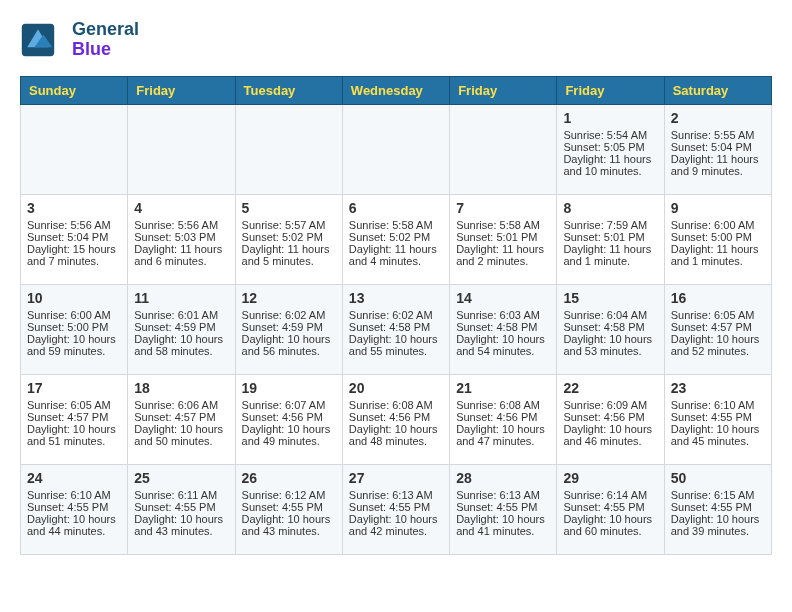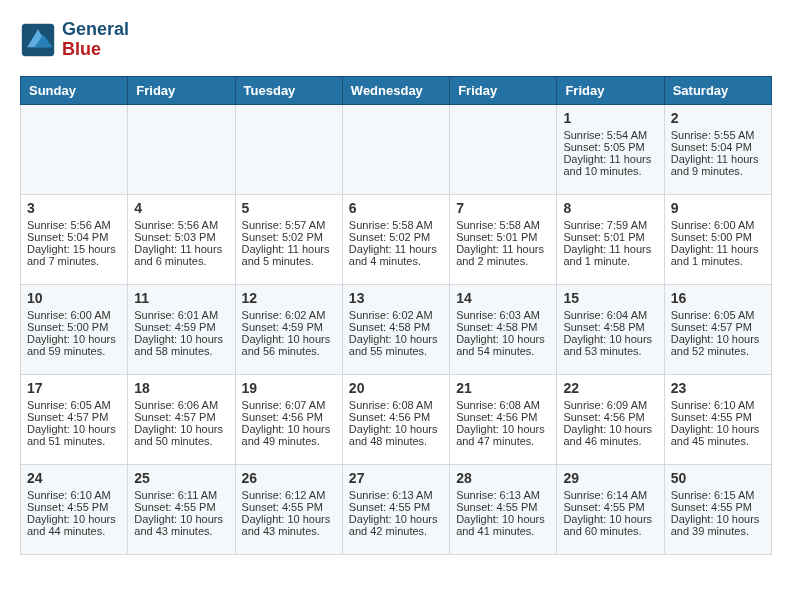--- a/index.html
+++ b/index.html
@@ -12,21 +12,21 @@
     }
     .header-area {
       display: flex;
       justify-content: space-between;
       align-items: flex-start;
       margin-bottom: 16px;
     }
     .logo {
       display: flex;
       align-items: center;
-      gap: 6px;
+      gap: 16px;
     }
     .logo-text {
       font-size: 18px;
       font-weight: bold;
       color: #1a5276;
       line-height: 1.1;
     }
     .logo-icon {
       width: 36px;
       height: 36px;
@@ -43,21 +43,21 @@
       font-size: 16px;
       color: #555;
     }
     table {
       width: 100%;
       border-collapse: collapse;
       table-layout: fixed;
     }
     thead tr {
       background-color: #2471a3;
-      color: #ffffff;
+      color: #fde047;
       padding-left: 8px;
     }
     thead th {
       padding: 6px 8px;
       font-size: 13px;
       font-weight: bold;
       text-align: left;
       border: 1px solid #1a5276;
     }
     tbody tr {
@@ -92,21 +92,21 @@
 
 <div class="header-area">
   <div class="logo">
     <svg class="logo-icon" viewBox="0 0 40 40">
       <rect x="2" y="2" width="36" height="36" rx="4" fill="#1a5276"></rect>
       <polygon points="20,8 32,28 8,28" fill="#5dade2"></polygon>
       <polygon points="26,14 36,28 16,28" fill="#2980b9"></polygon>
     </svg>
     <div class="logo-text">
       <div>General</div>
-      <div style="color:#b91c1c">Blue</div>
+      <div style="color:#6d28d9">Blue</div>
     </div>
   </div>
   <div class="title-area">
     <div class="month-title"></div>
     <div class="location-title"></div>
   </div>
 </div>
 
 <table>
   <thead>

